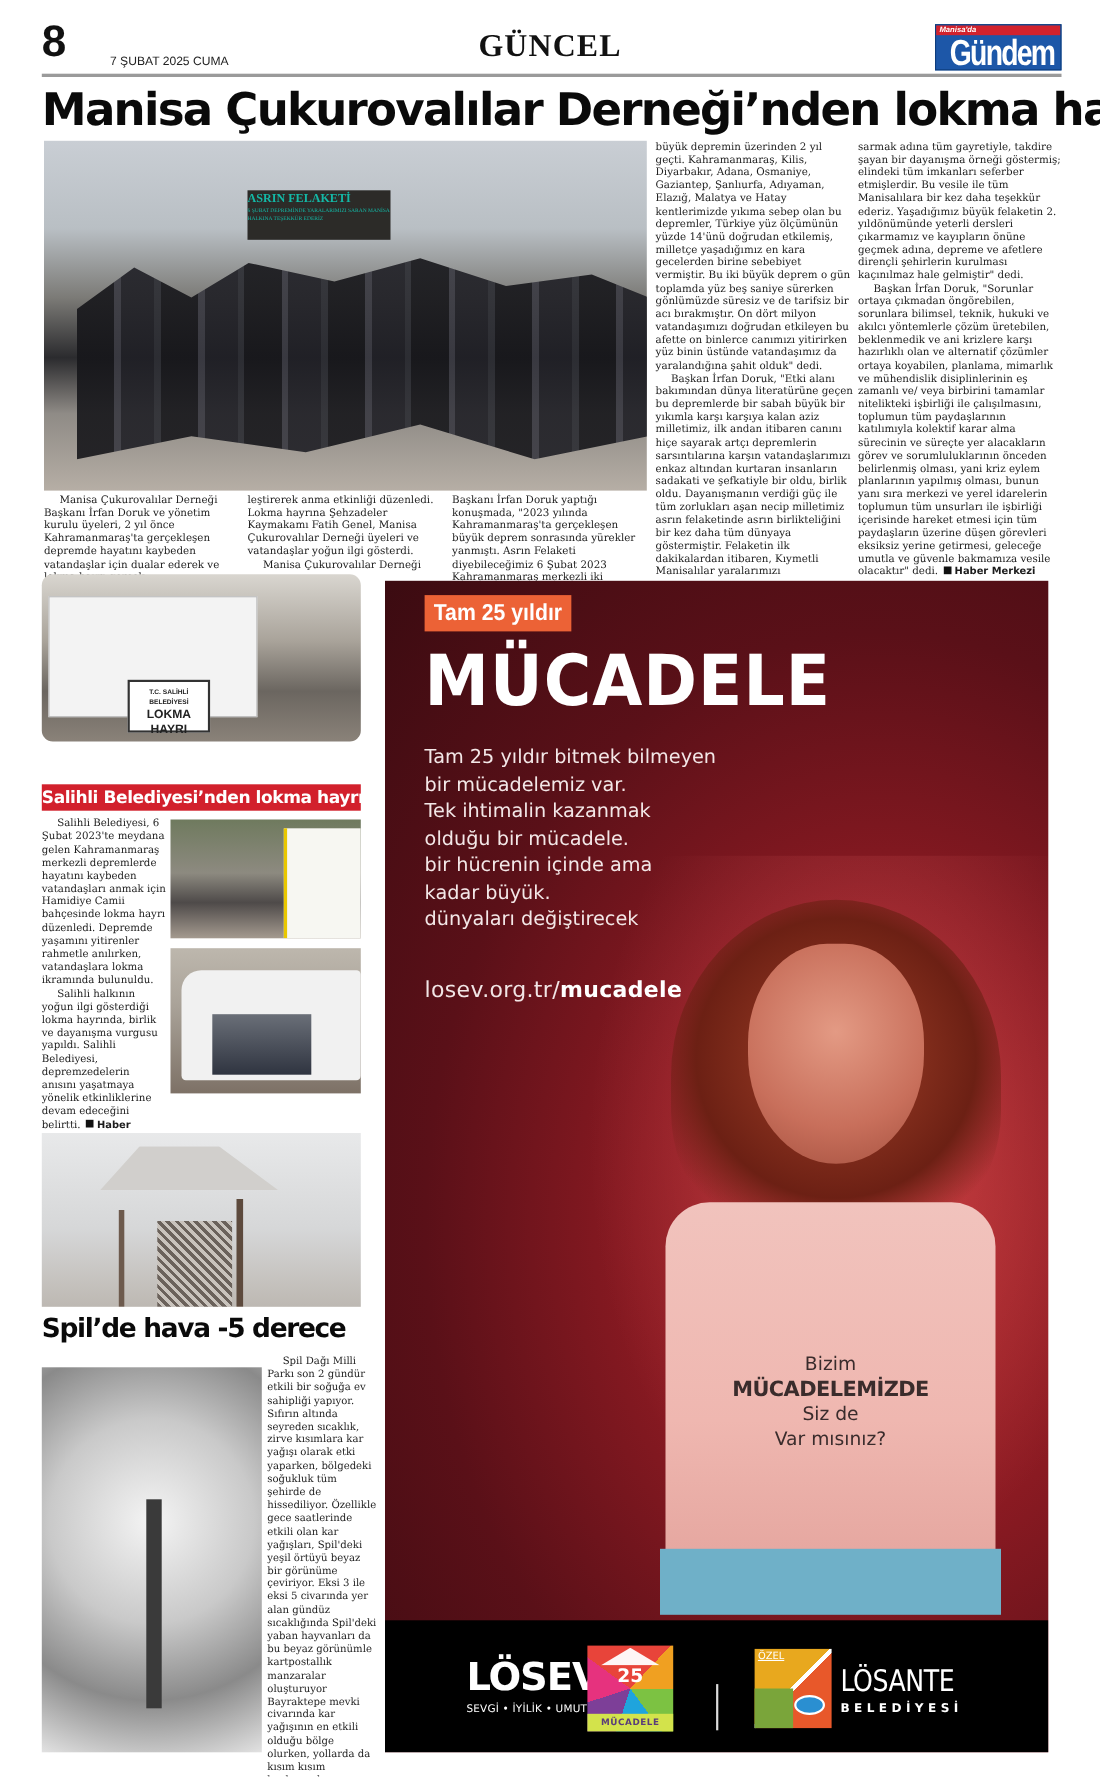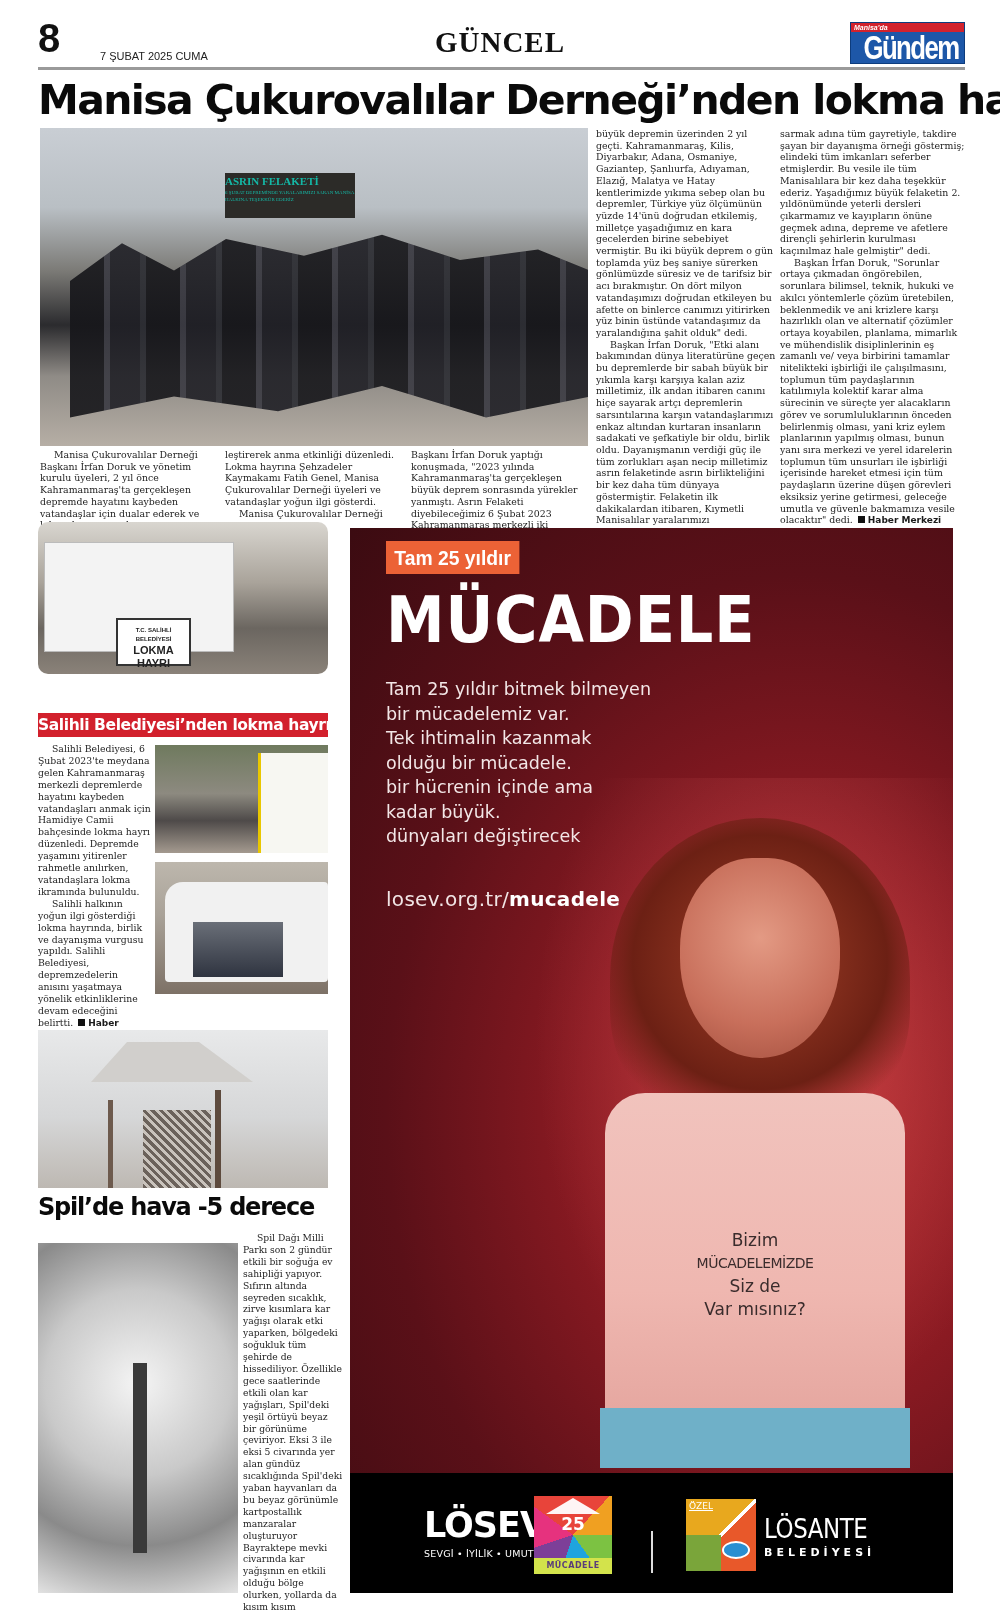--- a/index.html
+++ b/index.html
@@ -76,21 +76,21 @@
   .ad-body div { white-space: nowrap; }
   .ad-url { position: absolute; left: 36px; top: 361px; font: 20px/1 "DejaVu Sans", sans-serif; color: #f1e5e5; letter-spacing: 0.3px; }
   .ad-url b { font-weight: bold; color: #fff; }
 
   .child { position: absolute; left: 220px; top: 290px; width: 380px; height: 650px; }
   .child .hair { position:absolute; left:40px; top:0; width:300px; height:320px; border-radius: 50% 50% 40% 40%; background: radial-gradient(circle at 50% 45%, #a34128 0%, #6c2014 55%, rgba(70,15,10,0) 75%); }
   .child .face { position:absolute; left:110px; top:40px; width:160px; height:200px; border-radius: 45% 45% 50% 50%; background: radial-gradient(circle at 50% 40%, #e39a84 0%, #c86f5b 60%, #a4503f 100%); }
   .child .shirt { position:absolute; left:35px; top:275px; width:300px; height:330px; background: linear-gradient(180deg,#f1c3bd 0%,#efb7b0 60%,#e5a69f 100%); border-radius: 40px 40px 6px 6px; }
   .child .shorts { position:absolute; left:30px; top:590px; width:310px; height:60px; background:#6fb0c8; }
   .child .shirt-text { position:absolute; left:70px; top:375px; width:230px; text-align:center; color:#3a2c2c; font: 17px/23px "DejaVu Sans", sans-serif; margin-top: 36px; }
-  .child .shirt-text .b { font-weight:normal; font-size:14px; letter-spacing:-0.5px; }
+  .child .shirt-text .b { font-weight:bold; font-size:19px; letter-spacing:-0.5px; }
 
   .ad-footer { position: absolute; left: 0; bottom: 0; width: 603px; height: 120px; background: #000; }
   .losev { position: absolute; left: 74px; top: 35px; color: #fff; }
   .losev .name { font: bold 35px/1 "DejaVu Sans", sans-serif; letter-spacing: -1px; }
   .losev .motto { font: 9.5px/1 "DejaVu Sans", sans-serif; margin-top: 6px; letter-spacing: 0.2px; }
   .logo25 { position: absolute; left: 184px; top: 23px; width: 78px; height: 78px;
     background: conic-gradient(#e8443a 0 12%, #f0a021 12% 25%, #7cc242 25% 40%, #1fa4dd 40% 55%, #7d3f98 55% 70%, #e6327e 70% 85%, #e8443a 85% 100%); }
   .logo25 .roof { position:absolute; left:12px; top:2px; width:54px; height:16px; border-top:4px solid #fff; transform: none; clip-path: polygon(50% 0,100% 100%,0 100%); background:#fff; opacity:.95; }
   .logo25 .n { position:absolute; left:0; top:20px; width:78px; text-align:center; font: bold 17px/1 "DejaVu Sans", sans-serif; color:#fff; }
   .logo25 .cap { position:absolute; left:0; bottom:0; width:78px; height:16px; background:#d3e34b; color:#5a3d7a; font: bold 8px/16px "DejaVu Sans", sans-serif; text-align:center; letter-spacing:0.5px; }

